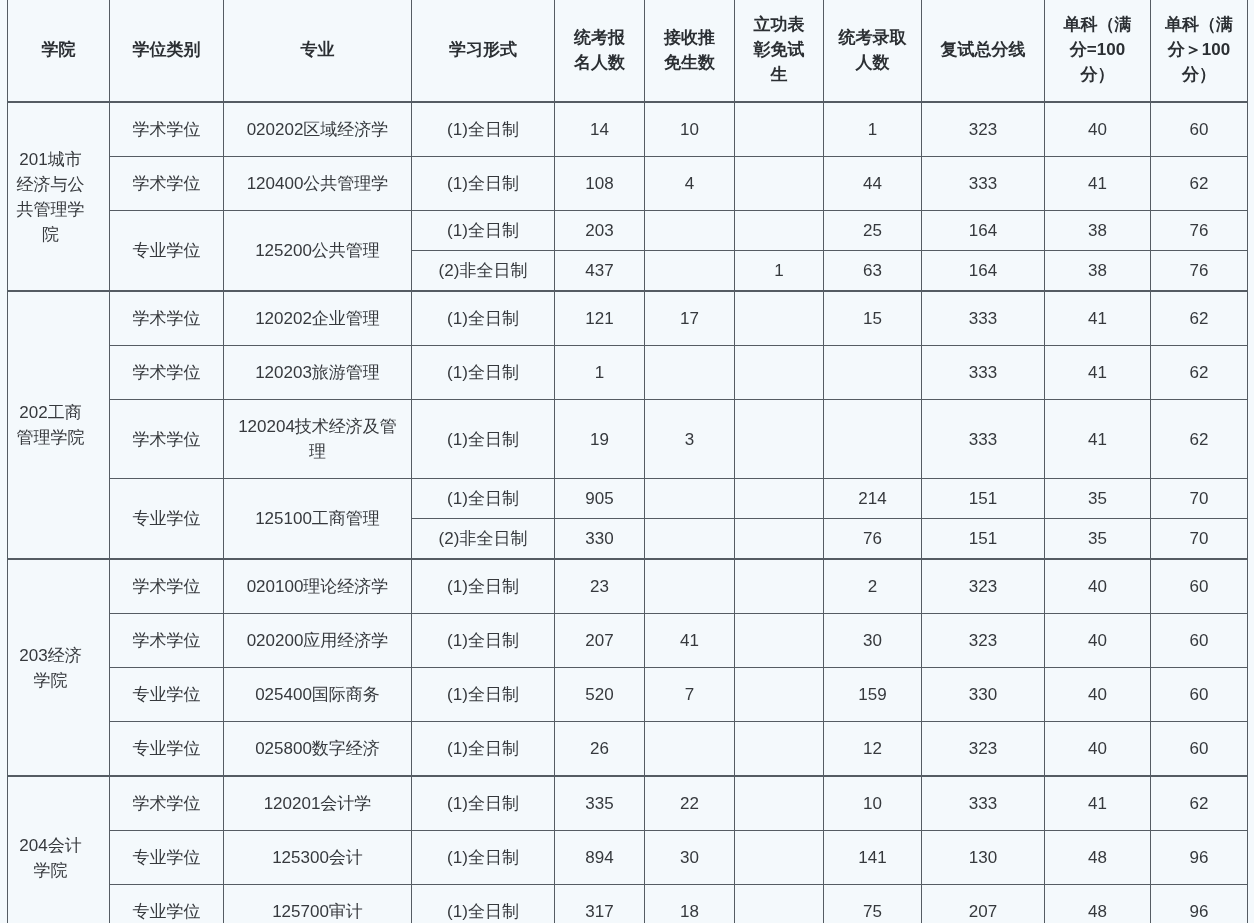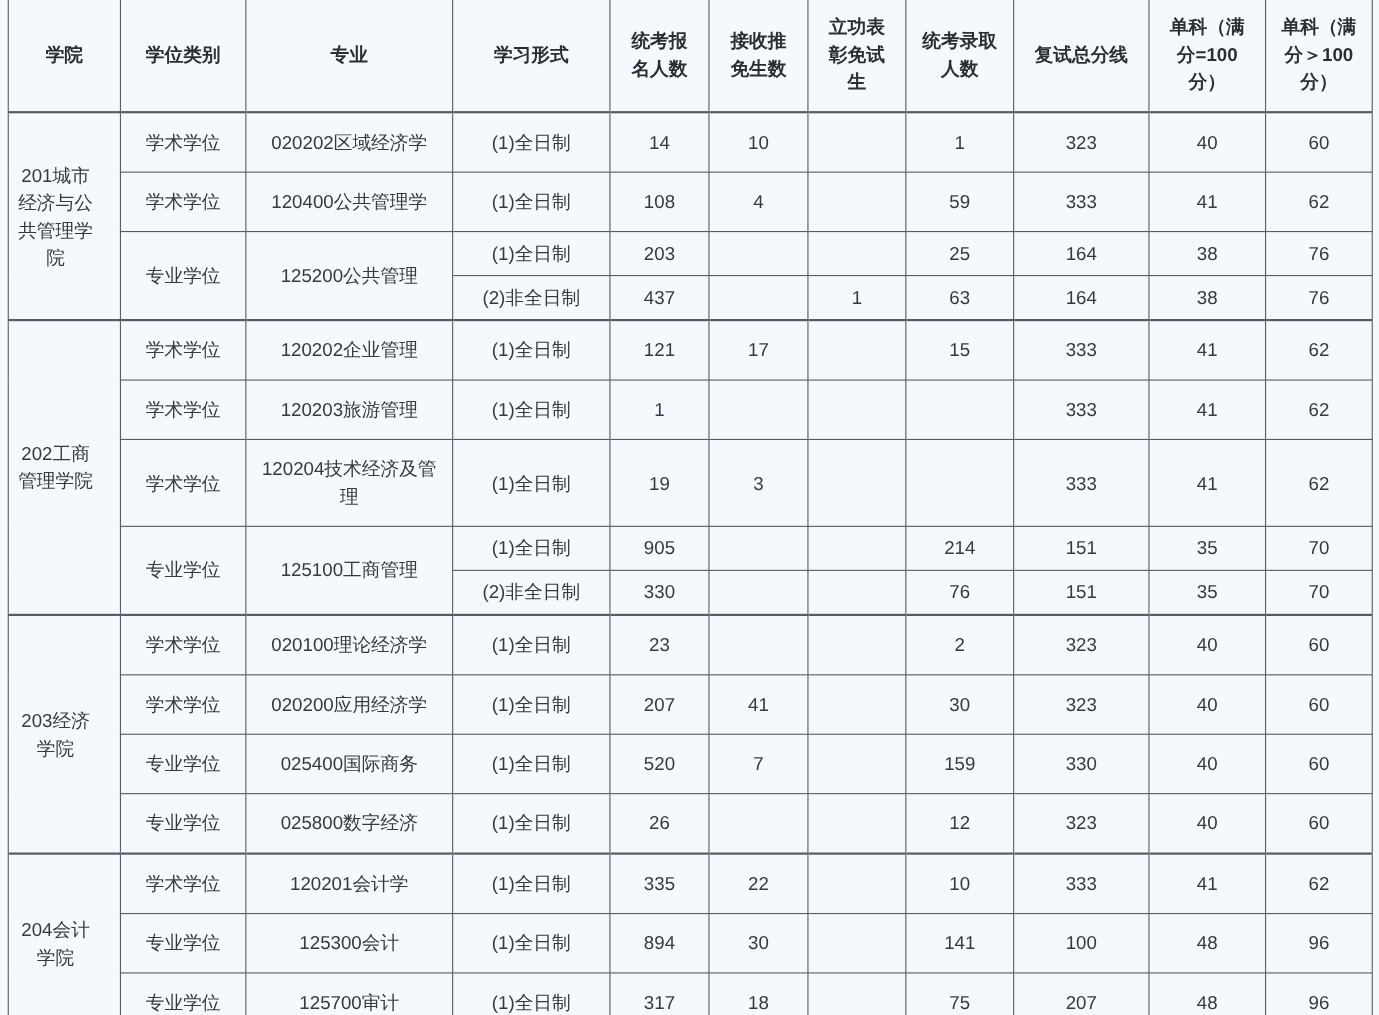--- a/index.html
+++ b/index.html
@@ -121,21 +121,21 @@
           <td>40</td>
           <td>60</td>
         </tr>
         <tr>
           <td>学术学位</td>
           <td class="major-cell">120400公共管理学</td>
           <td>(1)全日制</td>
           <td>108</td>
           <td>4</td>
           <td></td>
-          <td>59</td>
+          <td>44</td>
           <td>333</td>
           <td>41</td>
           <td>62</td>
         </tr>
         <tr class="split">
           <td rowspan="2">专业学位</td>
           <td rowspan="2" class="major-cell">125200公共管理</td>
           <td>(1)全日制</td>
           <td>203</td>
           <td></td>
@@ -277,21 +277,21 @@
           <td>62</td>
         </tr>
         <tr>
           <td>专业学位</td>
           <td class="major-cell">125300会计</td>
           <td>(1)全日制</td>
           <td>894</td>
           <td>30</td>
           <td></td>
           <td>141</td>
-          <td>100</td>
+          <td>130</td>
           <td>48</td>
           <td>96</td>
         </tr>
         <tr>
           <td>专业学位</td>
           <td class="major-cell">125700审计</td>
           <td>(1)全日制</td>
           <td>317</td>
           <td>18</td>
           <td></td>

